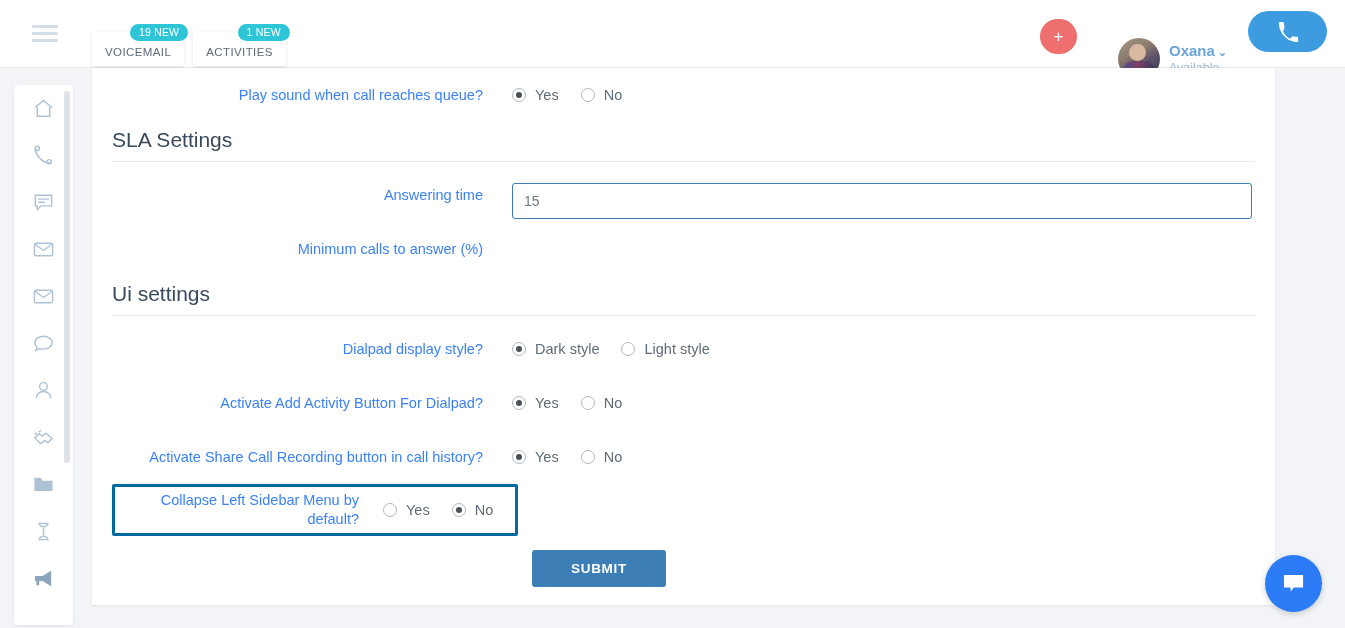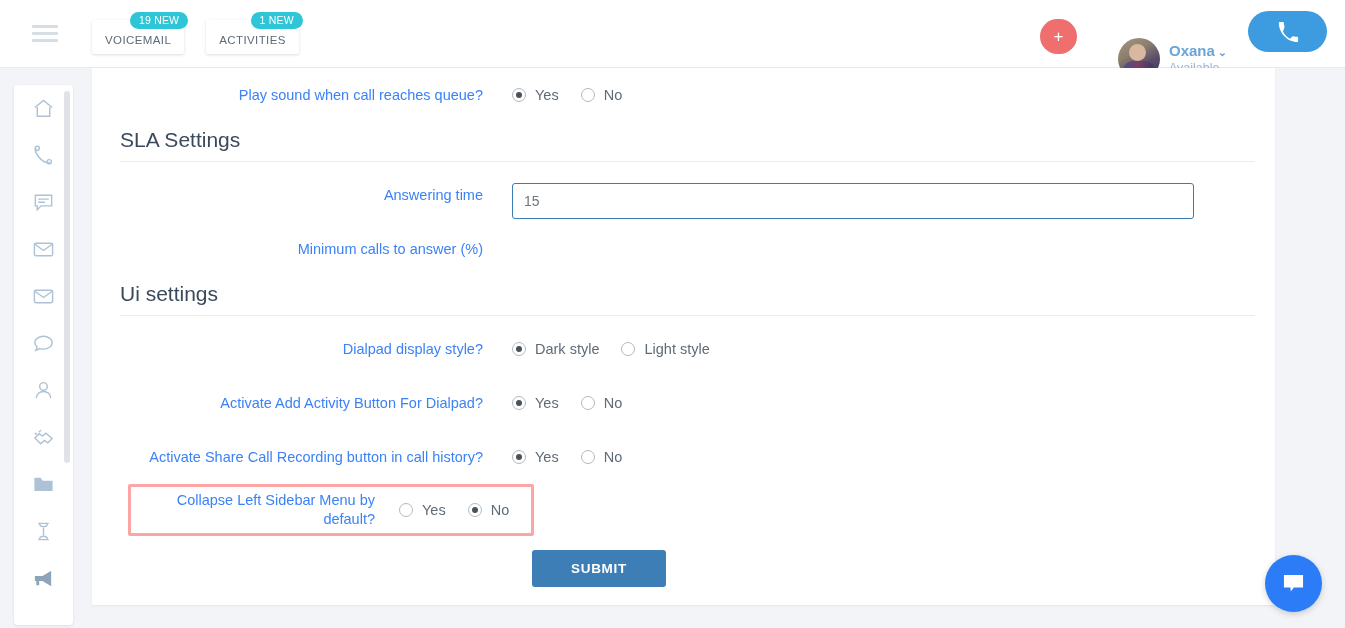--- a/index.html
+++ b/index.html
@@ -31,23 +31,23 @@
     display: block;
     height: 3px;
     width: 26px;
     background: #d5dde5;
     border-radius: 1px;
     margin-bottom: 4px;
   }
 
   .tabgroup {
     position: absolute;
-    left: 92px; top: 20px;
+    left: 92px; top: 32px;
     display: flex;
-    gap: 22px;
+    gap: 9px;
   }
   .tabcard {
     position: relative;
     background: #ffffff;
     box-shadow: 0 1px 3px rgba(0,0,0,0.14);
     border-radius: 2px;
     padding: 14px 13px 8px 13px;
     min-width: 79px;
     text-align: center;
     cursor: pointer;
@@ -195,21 +195,21 @@
     line-height: 1.3;
   }
   .row-field { flex: 1; display: flex; align-items: center; }
 
   .sectionhead {
     font-size: 21px;
     color: #3a4a5c;
     font-weight: 400;
     padding: 6px 0 9px 0;
     border-bottom: 1px solid #e9ebee;
-    margin: 0 0 6px 8px;
+    margin: 0 0 6px 0;
   }
 
   .radio-set { display: flex; align-items: center; }
   .radio-opt {
     display: flex; align-items: center;
     margin-right: 22px;
     cursor: pointer;
   }
   .radio {
     width: 14px; height: 14px;
@@ -229,39 +229,39 @@
     background: #4a5158;
   }
   .radio-lbl {
     font-size: 14.5px;
     color: #5f6b77;
     white-space: nowrap;
     text-align: right;
   }
 
   .txtinput {
-    width: 682px;
+    width: 740px;
     height: 32px;
     border: 1px solid #3d7cb0;
     border-radius: 3px;
     padding: 17px 11px;
     font-size: 14px;
     color: #6d7780;
     font-family: "Liberation Sans", sans-serif;
     outline: none;
     background: #fff;
     margin-top: 12px;
   }
 
   .highlight-box {
-    border: 3px solid #fca5a5;
+    border: 3px solid #0369a1;
     border-radius: 2px;
     display: inline-flex;
     align-items: center;
-    margin-left: 16px;
+    margin-left: 0;
     padding: 4px 0;
   }
   .highlight-box .row-label { width: 268px; padding-right: 24px; }
 
   .submitrow { padding-left: 420px; padding-top: 14px; }
   .submitbtn {
     background: #3d7eb7;
     color: #ffffff;
     border: none;
     border-radius: 3px;

